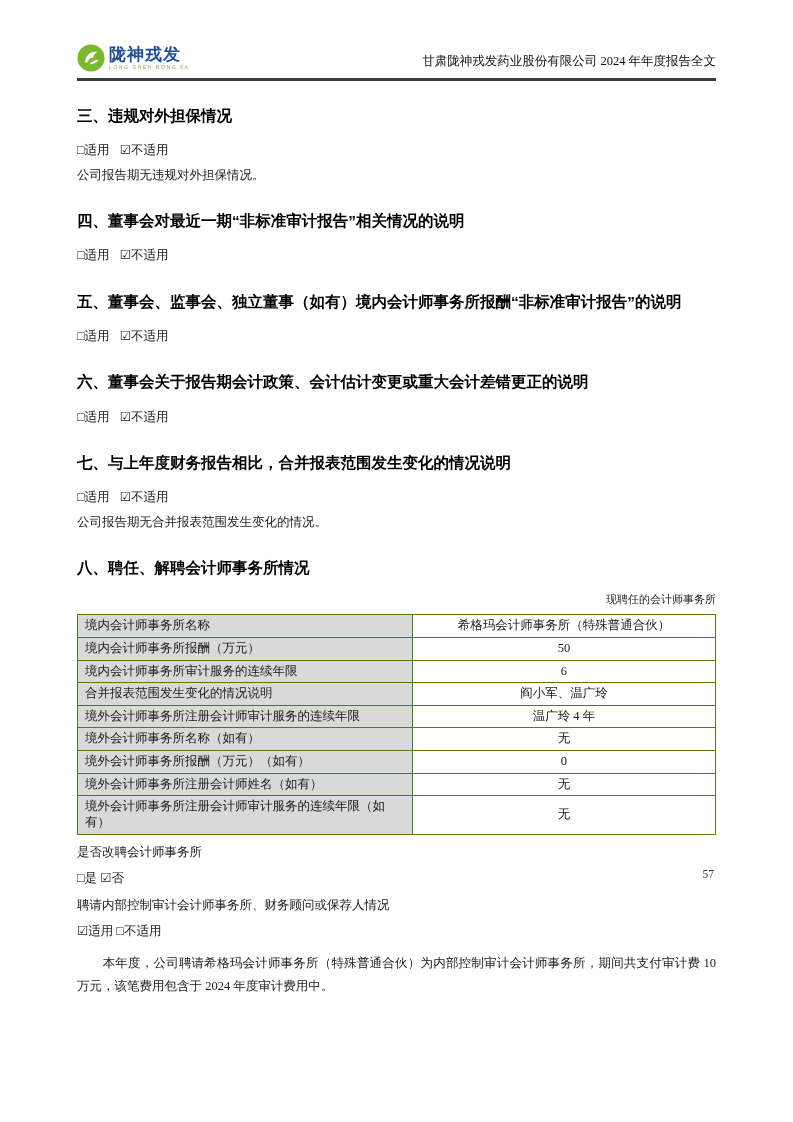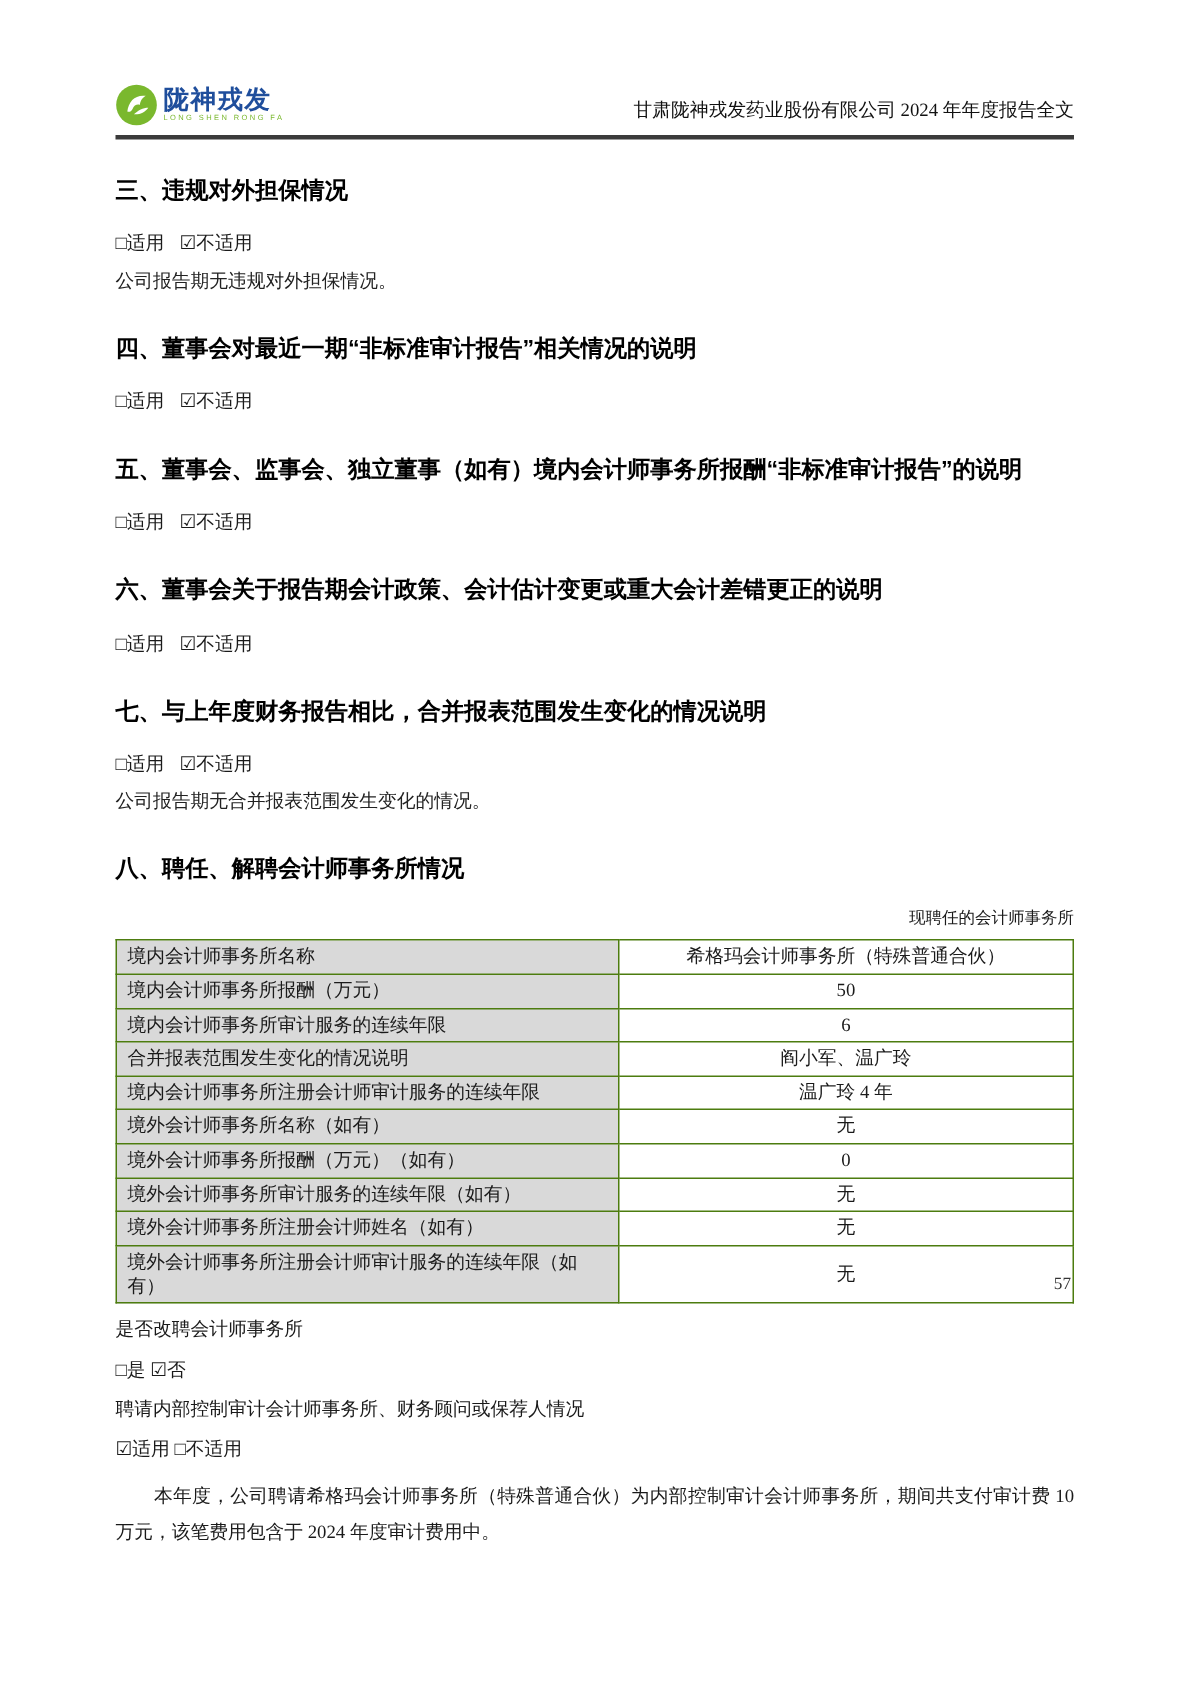--- a/index.html
+++ b/index.html
@@ -6,21 +6,21 @@
   html, body { background: #ffffff; }
   body {
     width: 793px; height: 1122px;
     font-family: "Liberation Serif", "DejaVu Serif", serif;
     color: #1a1a1a;
     position: relative;
     overflow: hidden;
   }
   .page {
     width: 793px; height: 936px;
-    padding: 12px 77px;
+    padding: 0 77px;
     position: relative;
     border-radius: 27px;
   }
 
   
   .page-header {
     padding-top: 44px;
     display: flex;
     align-items: flex-end;
     justify-content: space-between;
@@ -76,21 +76,21 @@
     margin-top: 11px;
     font-size: 12.5px;
     line-height: 1.9;
     text-indent: 2.05em;
     text-align: justify;
   }
 
   
   .page-number {
     position: absolute;
-    right: 79px; bottom: 74px;
+    right: 79px; bottom: 56px;
     font-size: 11.5px; color: #333;
   }
 </style>
 </head>
 <body>
 
 <div class="page">
 
   <header class="page-header">
     <div class="logo">
@@ -158,34 +158,30 @@
         </tr>
         <tr>
           <td class="lbl">境内会计师事务所审计服务的连续年限</td>
           <td class="val">6</td>
         </tr>
         <tr>
           <td class="lbl">合并报表范围发生变化的情况说明</td>
           <td class="val">阎小军、温广玲</td>
         </tr>
         <tr>
-          <td class="lbl">境内会计师事务所注册会计师审计服务的连续年限</td>
+          <td class="lbl">境外会计师事务所注册会计师审计服务的连续年限</td>
           <td class="val">温广玲 4 年</td>
         </tr>
         <tr>
           <td class="lbl">境外会计师事务所名称（如有）</td>
           <td class="val">无</td>
         </tr>
         <tr>
           <td class="lbl">境外会计师事务所报酬（万元）（如有）</td>
           <td class="val">0</td>
-        </tr>
-        <tr>
-          <td class="lbl">境外会计师事务所审计服务的连续年限（如有）</td>
-          <td class="val">无</td>
         </tr>
         <tr>
           <td class="lbl">境外会计师事务所注册会计师姓名（如有）</td>
           <td class="val">无</td>
         </tr>
         <tr>
           <td class="lbl">境外会计师事务所注册会计师审计服务的连续年限（如有）</td>
           <td class="val">无</td>
         </tr>
       </tbody>

